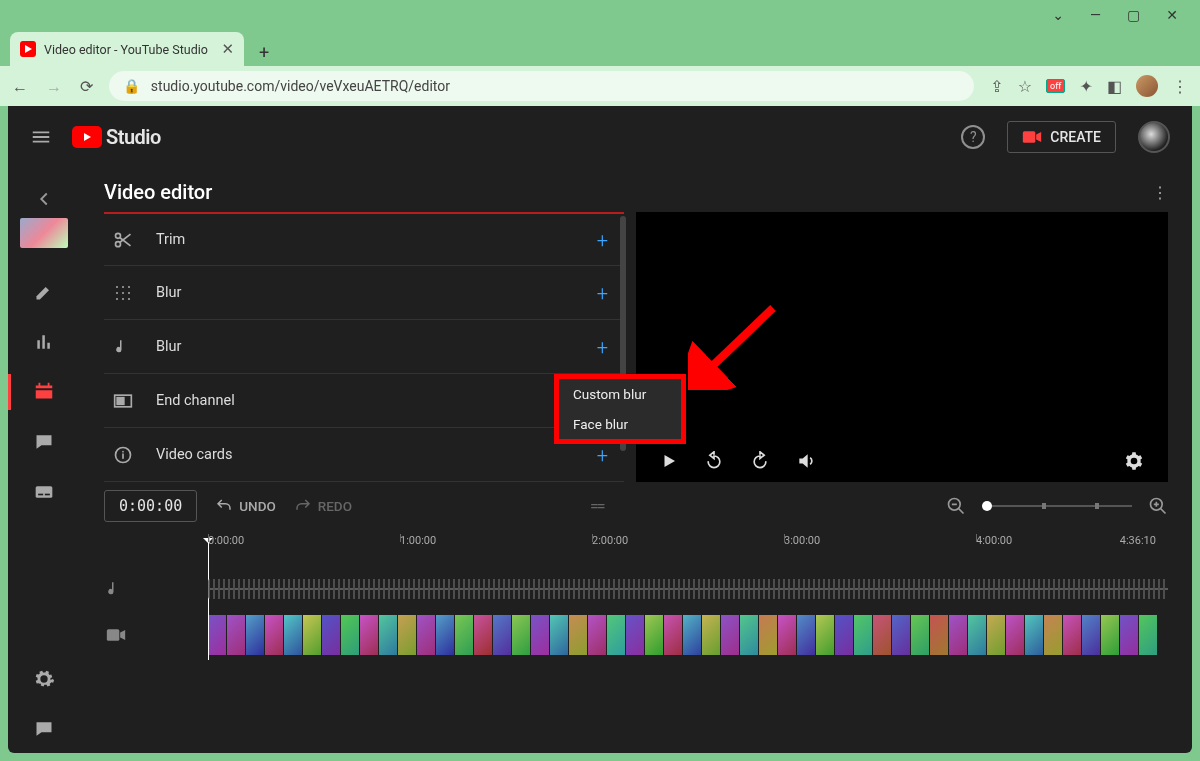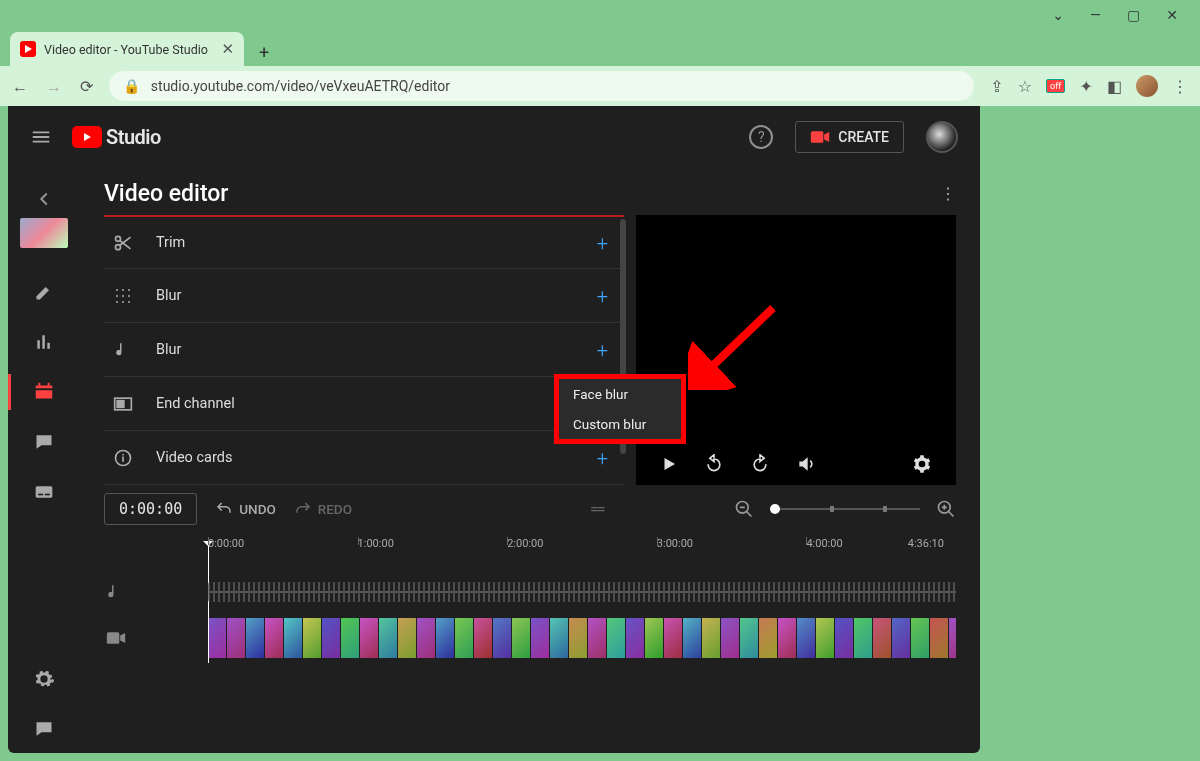--- a/index.html
+++ b/index.html
@@ -17,21 +17,21 @@
   .newtab { width: 28px; height: 28px; display: flex; align-items: center; justify-content: center; color: #333; font-size: 18px; margin-left: 6px; }
   .addressbar-row { background: #d5f3d8; height: 40px; display: flex; align-items: center; padding: 0 12px; gap: 16px; }
   .nav-icons { display: flex; gap: 18px; color: #555; }
   .nav-icons .disabled { color: #aaa; }
   .addressbar { flex: 1; background: #eef9ef; border-radius: 20px; height: 30px; display: flex; align-items: center; padding: 0 14px; font-size: 14px; color: #444; gap: 10px; }
   .right-icons { display: flex; gap: 14px; align-items: center; color: #555; }
   .ext-badge { background: #ff4040; color: #fff; font-size: 9px; padding: 1px 3px; border-radius: 2px; border:1px solid #0a8; }
   .avatar-chrome { width: 22px; height: 22px; border-radius: 50%; background: linear-gradient(135deg,#c96,#853); }
 
   
-  .app { background: #1f1f1f; width: 972px; height: 647px; margin: 0 8px 8px 8px; border-radius: 0 0 6px 6px; display: flex; flex-direction: column; color: #e5e5e5; position: relative; }
+  .app { background: #1f1f1f; width: 1184px; height: 647px; margin: 0 8px 8px 8px; border-radius: 0 0 6px 6px; display: flex; flex-direction: column; color: #e5e5e5; position: relative; }
 
   
   .appbar { height: 62px; display: flex; align-items: center; padding: 0 22px; gap: 20px; }
   .hamburger { color: #aaa; }
   .logo { display: flex; align-items: center; gap: 4px; }
   .logo .yt { background: #ff0000; width: 30px; height: 22px; border-radius: 5px; display: flex; align-items: center; justify-content: center; }
   .logo .yt svg { width: 10px; height: 10px; fill: #fff; }
   .logo .word { font-weight: 600; font-size: 20px; letter-spacing: -0.5px; }
   .search { margin-left: 190px; width: 480px; height: 40px; border: 1px solid #444; border-radius: 4px; background: #212121; display: flex; align-items: center; padding: 0 14px; gap: 12px; color: #888; font-size: 15px; }
   .appbar-right { margin-left: auto; display: flex; align-items: center; gap: 22px; }
@@ -48,21 +48,21 @@
   .backarrow { color: #999; margin-top: 6px; margin-bottom: 6px;}
   .thumb { width: 48px; height: 30px; background: linear-gradient(135deg,#9ac,#e89,#bfb); border-radius: 2px; margin-bottom: 18px;}
   .leftitem { width: 72px; height: 48px; display: flex; align-items: center; justify-content: center; color: #aaa; position: relative;}
   .leftitem.active { color: #ff4040; }
   .leftitem.active::before { content:""; position:absolute; left:0; top:6px; bottom:6px; width:3px; background:#ff4040;}
   .leftspacer { flex: 1; }
 
   .main { flex: 1; display: flex; flex-direction: column; min-width: 0; }
 
   .page-head { display: flex; align-items: center; padding: 12px 24px 8px; }
-  .page-title { font-size: 23px; font-weight: 500; color: #fff; }
+  .page-title { font-size: 20px; font-weight: 500; color: #fff; }
   .page-head .more { margin-left: auto; color: #aaa; }
 
   
   .editor-row { display: flex; height: 270px; padding: 0 24px; gap: 12px; }
   .tools { width: 520px; position: relative; }
   .tool-scroller { position:absolute; right:-2px; top:4px; width:6px; height:235px; background:#444; border-radius:3px;}
   .tool { height: 54px; border-bottom: 1px solid #333; display: flex; align-items: center; padding: 0 8px; gap: 22px; color: #ddd; font-size: 14.5px; }
   .tool:first-child { border-top: 2px solid #b91c1c; }
   .tool .ticon { width: 22px; color: #aaa; display:flex; justify-content:center;}
   .tool .label { flex: 1; }
@@ -444,22 +444,22 @@
             <div style="background: linear-gradient(135deg, rgb(150, 198, 83), rgb(46, 158, 55));"></div>
             <div style="background: linear-gradient(135deg, rgb(112, 83, 198), rgb(149, 46, 158));"></div>
             <div style="background: linear-gradient(135deg, rgb(83, 198, 92), rgb(46, 158, 130));"></div>
           </div>
       </div>
 
     </div>
   </div>
 
   <div class="blur-popup">
+    <div class="item">Custom blur</div>
     <div class="item">Face blur</div>
-    <div class="item">Custom blur</div>
   </div>
   <svg class="arrow-annot" width="100" height="90">
     <defs>
         <marker id="ah" markerWidth="8" markerHeight="8" refX="2" refY="4" orient="auto">
           <path d="M0 0L8 4L0 8z" fill="#ff0000"></path>
         </marker>
       </defs>
     <line x1="85" y1="8" x2="15" y2="75" stroke="#ff0000" stroke-width="8" marker-end="url(#ah)"></line>
   </svg>
 

